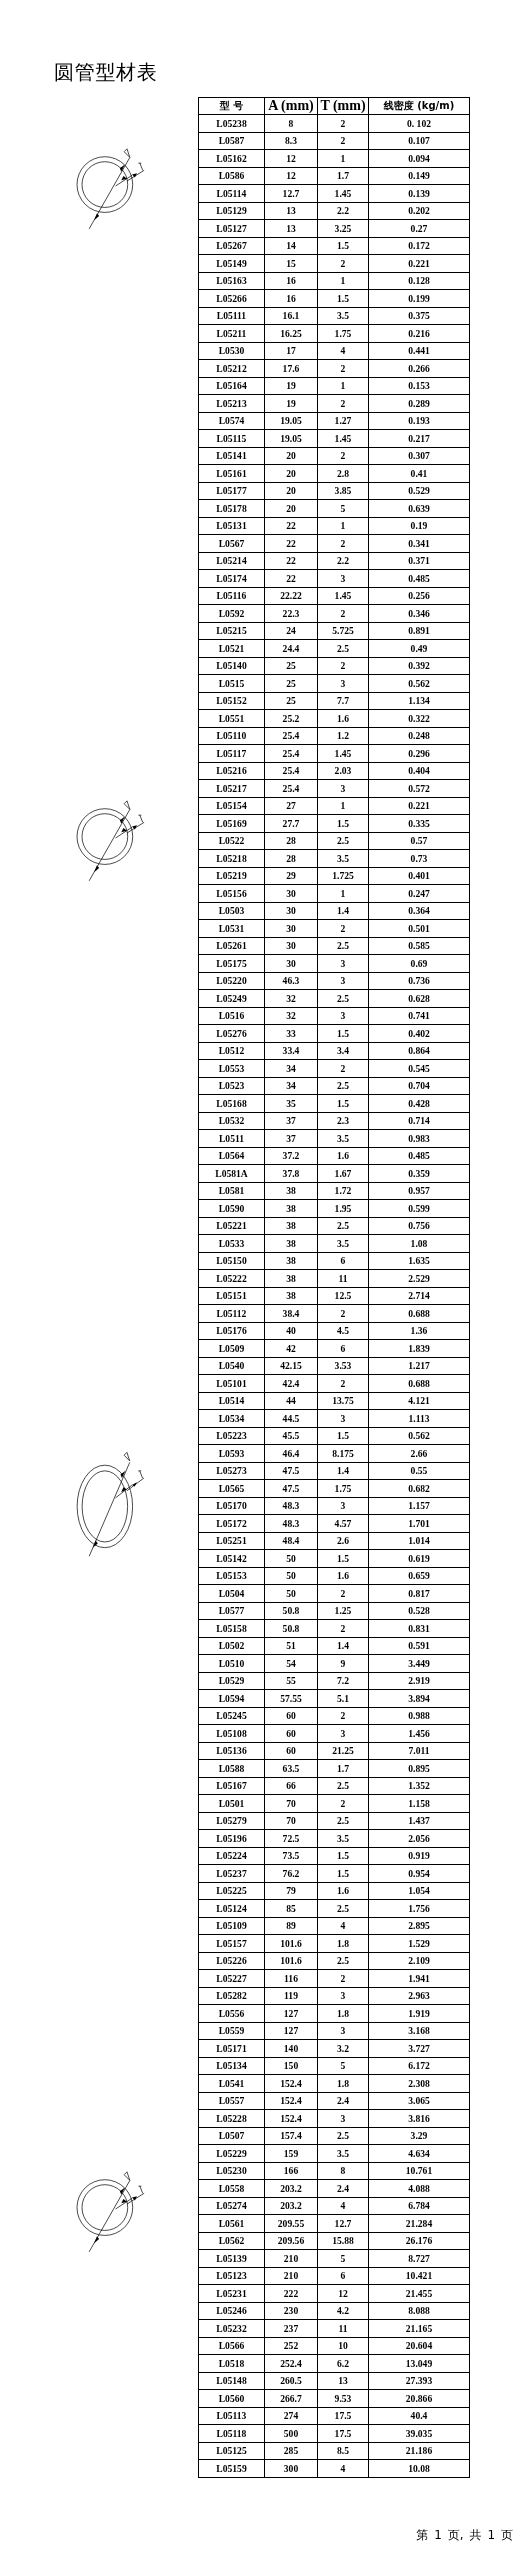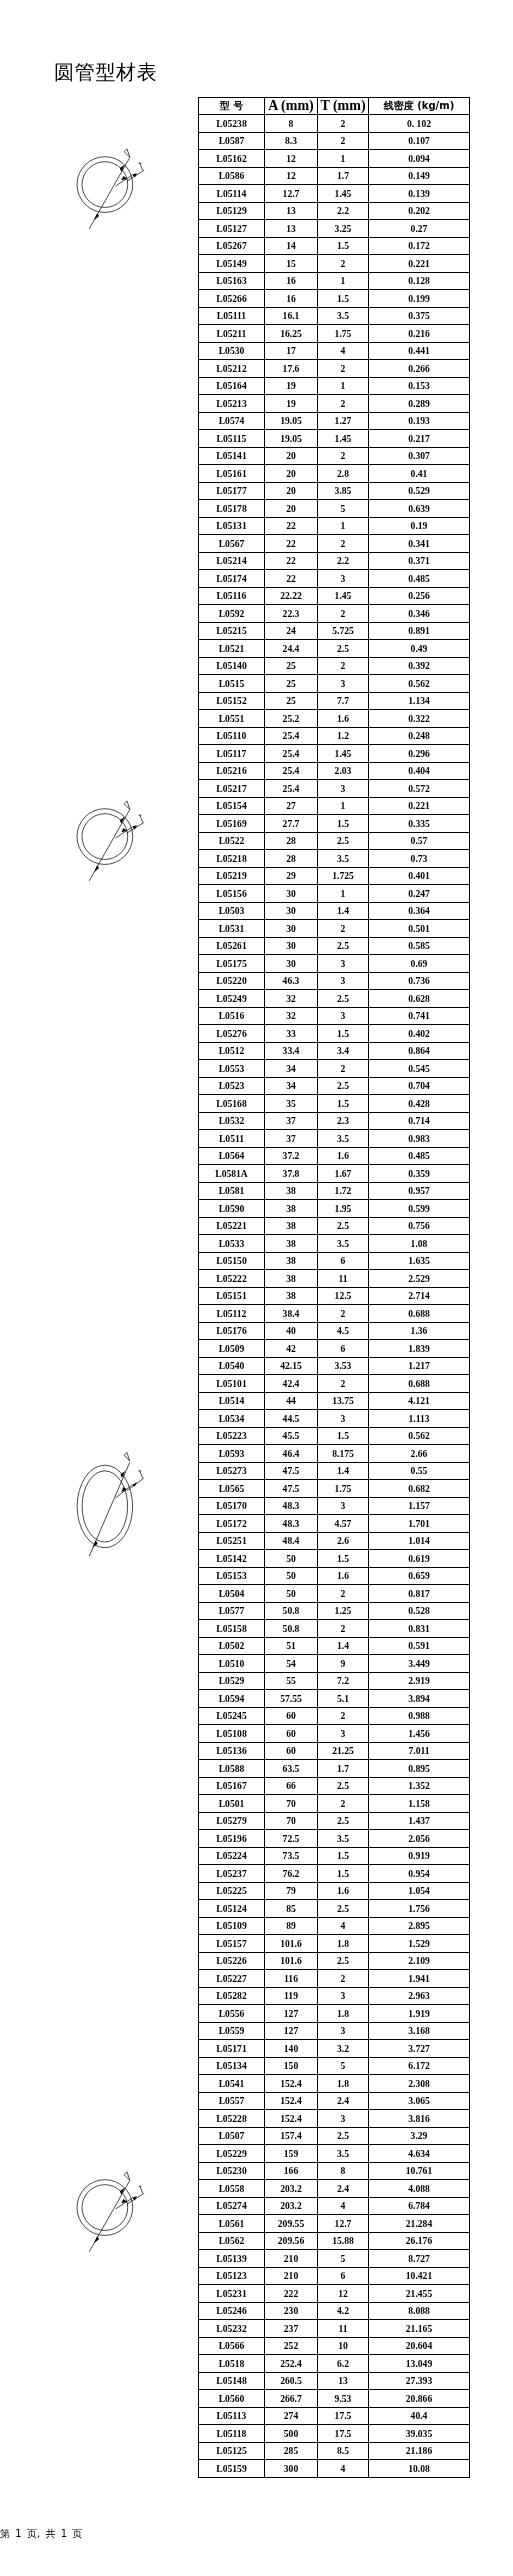--- a/index.html
+++ b/index.html
@@ -8,21 +8,21 @@
   .title span { position: relative; left: 54px; }
   table.spec { position: absolute; left: 190px; top: 97px; border-collapse: collapse; table-layout: fixed; width: 272px; margin-left: 8px; }
   table.spec col.c1 { width: 66px; }
   table.spec col.c2 { width: 53px; }
   table.spec col.c3 { width: 51px; }
   table.spec col.c4 { width: 101px; }
   table.spec th, table.spec td { border: 0.9px solid #000; height: 16.5px; padding: 0; text-align: center; vertical-align: middle; font-family: "Liberation Serif", "DejaVu Serif", serif; font-weight: bold; font-size: 9.6px; line-height: 10px; white-space: nowrap; }
   table.spec th { font-size: 14px; height: 16.4px; }
   table.spec th.cjk { font-family: "DejaVu Sans", sans-serif; font-weight: bold; font-size: 10px; }
   .diagram { position: absolute; left: 64px; width: 86px; }
-  .footer { position: absolute; left: 0; width: 513px; top: 2527px; text-align: left; font-family: "DejaVu Sans", sans-serif; font-size: 10px; word-spacing: 2.1px; }
+  .footer { position: absolute; left: 0; width: 513px; top: 2527px; text-align: right; font-family: "DejaVu Sans", sans-serif; font-size: 12px; word-spacing: 2.1px; }
 </style>
 </head>
 <body>
 
 <div class="title"><span>圆管型材表</span></div>
 
 <svg class="diagram" style="top:136px" width="86" height="100" viewBox="0 0 120 140">
   <g fill="none" stroke="#000" stroke-width="1">
     <circle cx="57" cy="68" r="39"></circle>
     <circle cx="57" cy="68" r="32"></circle>

